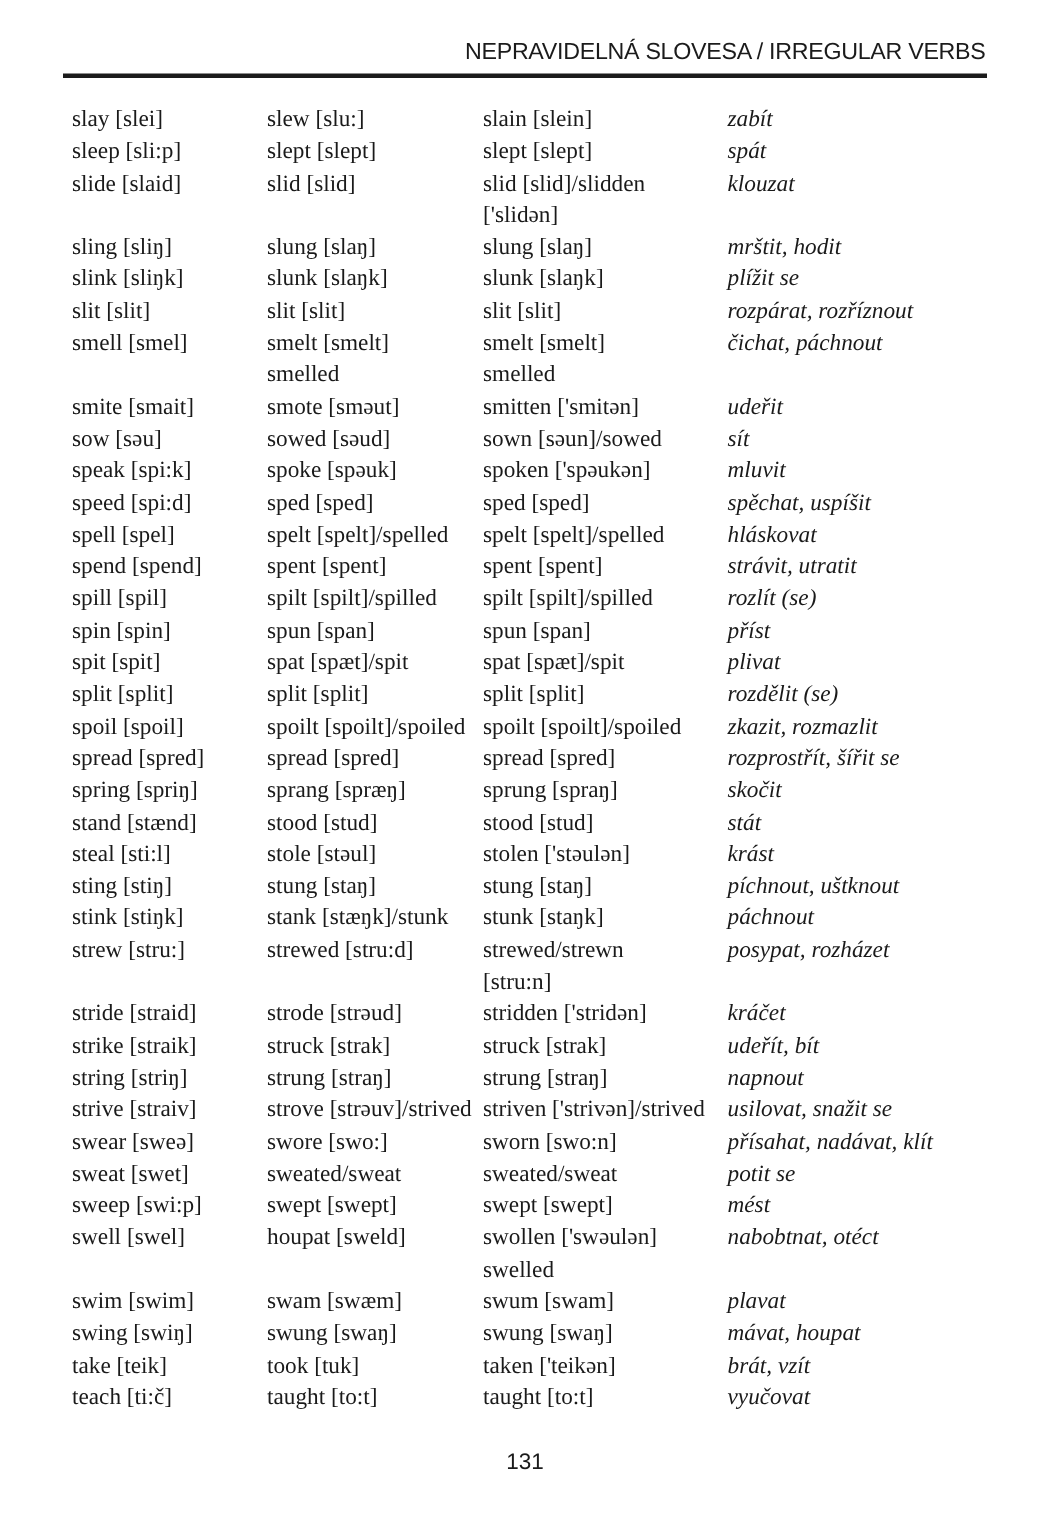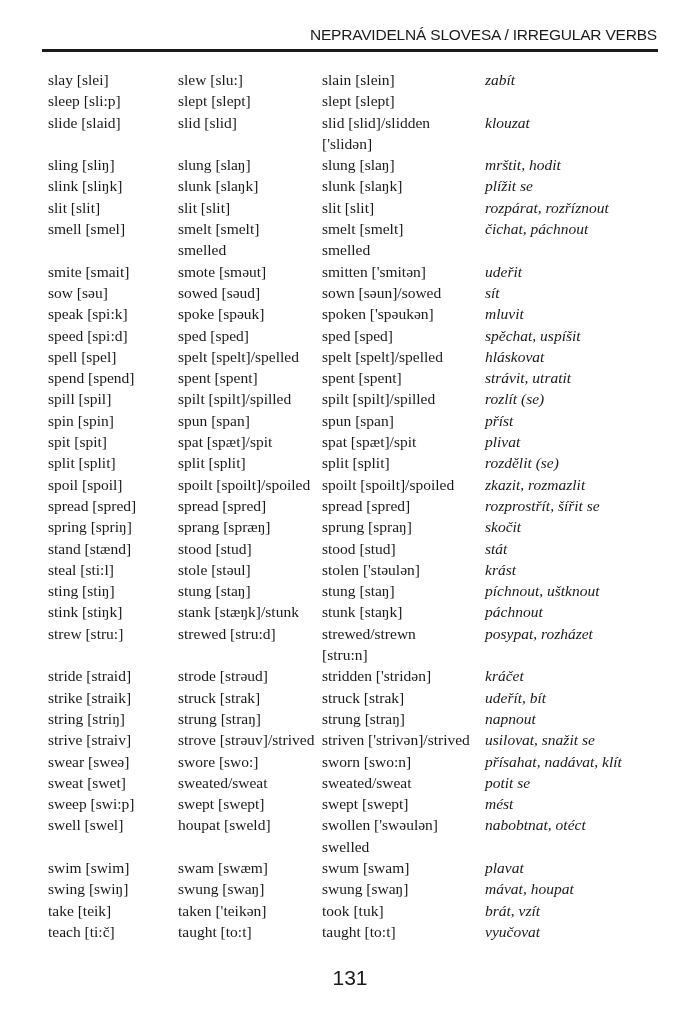--- a/index.html
+++ b/index.html
@@ -22,41 +22,42 @@
   }
   .verb-row{
     display:grid;grid-template-columns:130px 144px 163px 1fr;
   }
   .cell{
     font-size:15.5px;line-height:21.3px;white-space:nowrap;color:#1a1a1a;
   }
   .cell.cz{font-style:italic;}
   .page-number{
     position:absolute;top:966px;left:0;width:100%;text-align:center;
-    font-family:"Liberation Sans", sans-serif;font-size:21px;color:#1b1b1b;
+    font-family:"Liberation Sans", sans-serif;font-size:15px;color:#1b1b1b;
   }
 </style>
 </head>
 <body>
 
 <div class="header-title">NEPRAVIDELNÁ SLOVESA / IRREGULAR VERBS</div>
 
 <div class="header-rule"></div>
 
 <div class="verb-table">
     <div class="verb-row">
       <div class="cell">slay [slei]</div>
       <div class="cell">slew [slu:]</div>
       <div class="cell">slain [slein]</div>
       <div class="cell cz">zabít</div>
     </div>
     <div class="verb-row">
       <div class="cell">sleep [sli:p]</div>
       <div class="cell">slept [slept]</div>
       <div class="cell">slept [slept]</div>
+      <div class="cell cz">spát</div>
     </div>
     <div class="verb-row">
       <div class="cell">slide [slaid]</div>
       <div class="cell">slid [slid]</div>
       <div class="cell">slid [slid]/slidden<br>['slidən]</div>
       <div class="cell cz">klouzat</div>
     </div>
     <div class="verb-row">
       <div class="cell">sling [sliŋ]</div>
       <div class="cell">slung [slaŋ]</div>
@@ -244,22 +245,22 @@
       <div class="cell cz">plavat</div>
     </div>
     <div class="verb-row">
       <div class="cell">swing [swiŋ]</div>
       <div class="cell">swung [swaŋ]</div>
       <div class="cell">swung [swaŋ]</div>
       <div class="cell cz">mávat, houpat</div>
     </div>
     <div class="verb-row">
       <div class="cell">take [teik]</div>
+      <div class="cell">took [tuk]</div>
       <div class="cell">taken ['teikən]</div>
-      <div class="cell">took [tuk]</div>
       <div class="cell cz">brát, vzít</div>
     </div>
     <div class="verb-row">
       <div class="cell">teach [ti:č]</div>
       <div class="cell">taught [to:t]</div>
       <div class="cell">taught [to:t]</div>
       <div class="cell cz">vyučovat</div>
     </div>
   </div>
 

